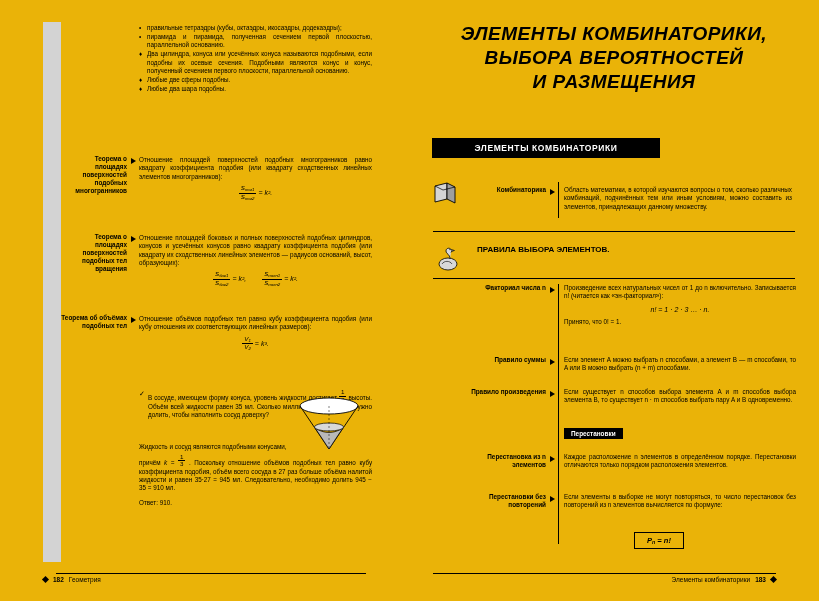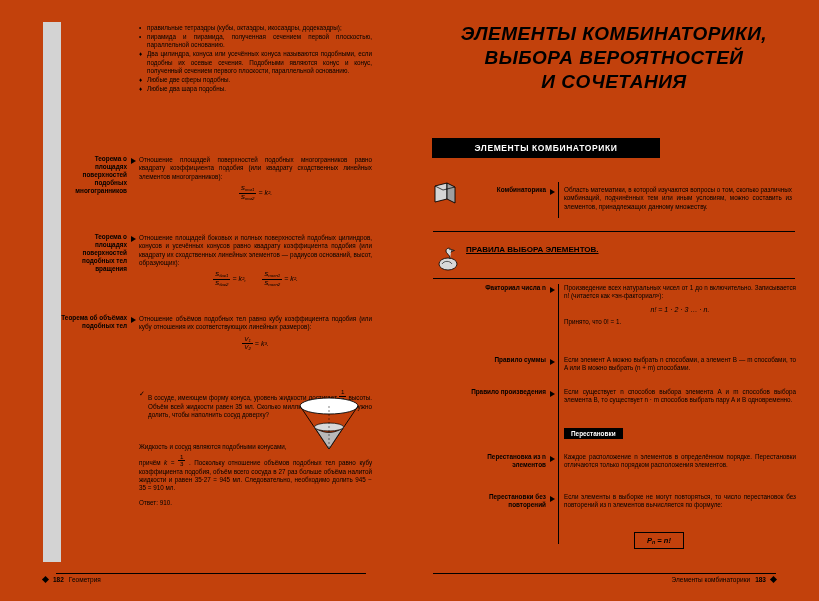--- a/index.html
+++ b/index.html
@@ -11,21 +11,21 @@
     width: 819px;
     height: 601px;
     font-family: "Liberation Sans", sans-serif;
     color: #000;
     overflow: hidden;
   }
   .page {
     position: relative;
     width: 819px;
     height: 601px;
-    background: #c2410c;
+    background: #eab308;
     box-sizing: border-box;
   }
   
   .left-page {
     position: absolute;
     left: 0; top: 0;
     width: 409px; height: 601px;
   }
   .grey-bar {
     position: absolute;
@@ -318,21 +318,21 @@
       <span class="foot-pg">182</span>
       <span>Геометрия</span>
     </div>
   </div>
 
   <div class="right-page">
 
     <div class="title">
       <div>ЭЛЕМЕНТЫ  КОМБИНАТОРИКИ,</div>
       <div>ВЫБОРА  ВЕРОЯТНОСТЕЙ</div>
-      <div>И  СОЧЕТАНИЯ</div>
+      <div>И  РАЗМЕЩЕНИЯ</div>
     </div>
 
     <div class="section-band">ЭЛЕМЕНТЫ  КОМБИНАТОРИКИ</div>
 
     <svg class="book-icon" style="left:24px;top:182px;" width="26" height="22" viewBox="0 0 26 22">
       <path d="M2 4 L14 1 L14 17 L2 20 Z" fill="#d5d5d5" stroke="#000" stroke-width="0.9"></path>
       <path d="M14 1 L22 5 L22 21 L14 17 Z" fill="#9f9f9f" stroke="#000" stroke-width="0.9"></path>
       <path d="M2 4 L10 8 L22 5" fill="none" stroke="#000" stroke-width="0.7"></path>
     </svg>
 
@@ -346,21 +346,21 @@
     <div class="hrule" style="left:24px;top:231px;width:362px;"></div>
 
     <svg class="goose" style="left:26px;top:246px;" width="26" height="26" viewBox="0 0 26 26">
       <ellipse cx="13" cy="18" rx="9" ry="6" fill="#d8d8d8" stroke="#000" stroke-width="0.8"></ellipse>
       <path d="M15 13 C15 8 11 8 11 5 C11 2.5 13.5 1.5 15.5 2.8 C17 3.8 17 5.5 16 6.5" fill="#d8d8d8" stroke="#000" stroke-width="0.8"></path>
       <path d="M16.5 3.5 L19.5 4.5 L16.3 5.6" fill="#777" stroke="#000" stroke-width="0.6"></path>
       <circle cx="15" cy="3.6" r="0.7" fill="#000"></circle>
       <path d="M7 18 C9 14.5 15 14.5 17 18" fill="none" stroke="#000" stroke-width="0.6"></path>
     </svg>
 
-    <div class="subhead" style="left:57px;top:245px;width:330px;text-decoration:underline;">
+    <div class="subhead" style="left:68px;top:245px;width:330px;">
       <div>ПРАВИЛА  ВЫБОРА  ЭЛЕМЕНТОВ.</div>
     </div>
 
     <div class="hrule" style="left:24px;top:278px;width:362px;"></div>
 
     <div class="r-label" style="left:57px;top:284px;">
       <span>Факториал числа n</span>
       <span class="arrow-r"></span>
     </div>
     <div class="r-body" style="left:155px;top:284px;">

